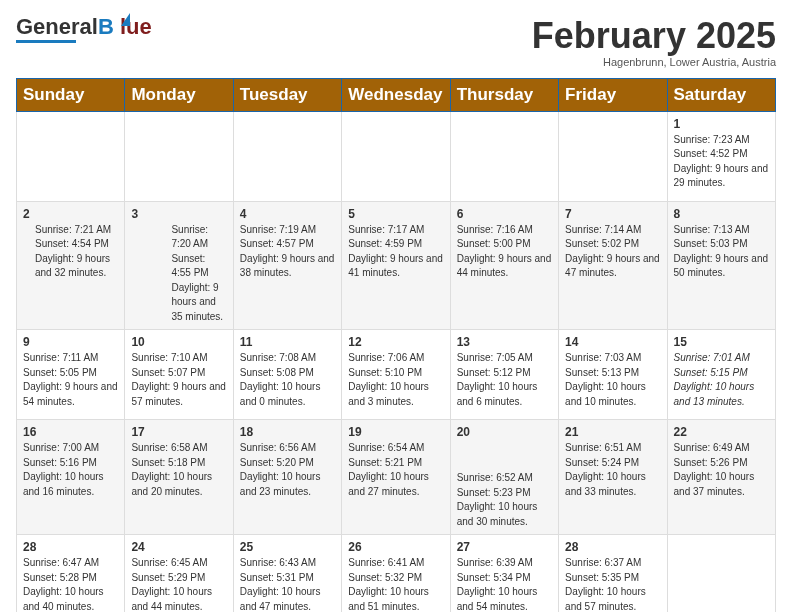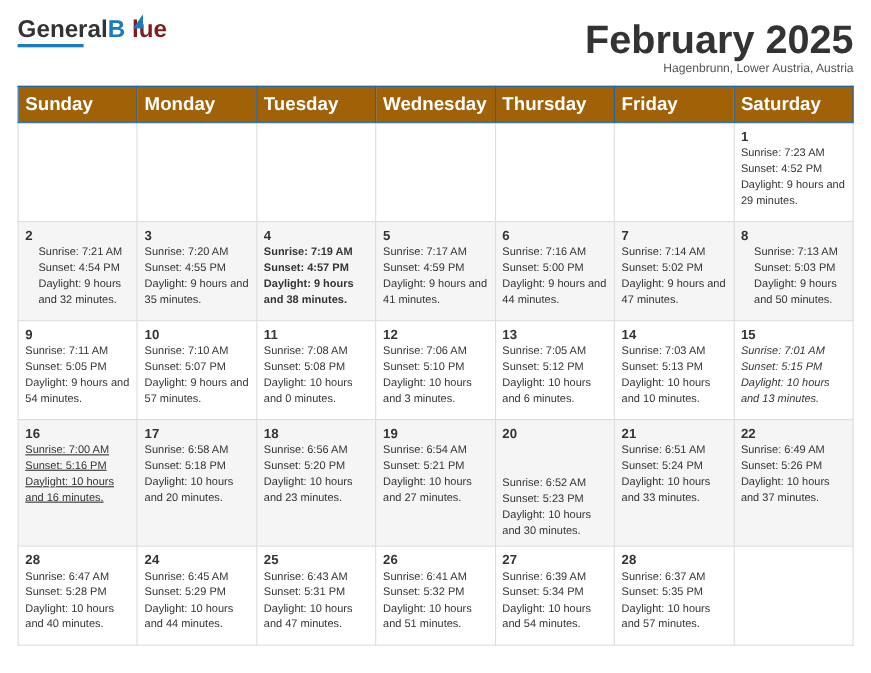--- a/index.html
+++ b/index.html
@@ -137,27 +137,27 @@
       </tr>
       <tr>
         <td>
           <span class="day-number">2</span>
           <div class="day-info" style="white-space: pre-line; margin-left: 12px;">Sunrise: 7:21 AM
 Sunset: 4:54 PM
 Daylight: 9 hours and 32 minutes.</div>
         </td>
         <td>
           <span class="day-number">3</span>
-          <div class="day-info" style="white-space: pre-line;">Sunrise: 7:20 AM
+          <div class="day-info" style="white-space: pre-line; margin-left: 40px;">Sunrise: 7:20 AM
 Sunset: 4:55 PM
 Daylight: 9 hours and 35 minutes.</div>
         </td>
         <td>
           <span class="day-number">4</span>
-          <div class="day-info" style="white-space: pre-line; font-weight: bold;">Sunrise: 7:19 AM
+          <div class="day-info" style="white-space: pre-line;">Sunrise: 7:19 AM
 Sunset: 4:57 PM
 Daylight: 9 hours and 38 minutes.</div>
         </td>
         <td>
           <span class="day-number">5</span>
           <div class="day-info" style="white-space: pre-line;">Sunrise: 7:17 AM
 Sunset: 4:59 PM
 Daylight: 9 hours and 41 minutes.</div>
         </td>
         <td>
@@ -167,21 +167,21 @@
 Daylight: 9 hours and 44 minutes.</div>
         </td>
         <td>
           <span class="day-number">7</span>
           <div class="day-info" style="white-space: pre-line;">Sunrise: 7:14 AM
 Sunset: 5:02 PM
 Daylight: 9 hours and 47 minutes.</div>
         </td>
         <td>
           <span class="day-number">8</span>
-          <div class="day-info" style="white-space: pre-line; margin-left: 12px;">Sunrise: 7:13 AM
+          <div class="day-info" style="white-space: pre-line;">Sunrise: 7:13 AM
 Sunset: 5:03 PM
 Daylight: 9 hours and 50 minutes.</div>
         </td>
       </tr>
       <tr>
         <td>
           <span class="day-number">9</span>
           <div class="day-info" style="white-space: pre-line;">Sunrise: 7:11 AM
 Sunset: 5:05 PM
 Daylight: 9 hours and 54 minutes.</div>
@@ -219,21 +219,21 @@
         <td>
           <span class="day-number">15</span>
           <div class="day-info" style="white-space: pre-line; font-style: italic;">Sunrise: 7:01 AM
 Sunset: 5:15 PM
 Daylight: 10 hours and 13 minutes.</div>
         </td>
       </tr>
       <tr>
         <td>
           <span class="day-number">16</span>
-          <div class="day-info" style="white-space: pre-line; text-decoration: underline;">Sunrise: 7:00 AM
+          <div class="day-info" style="white-space: pre-line;">Sunrise: 7:00 AM
 Sunset: 5:16 PM
 Daylight: 10 hours and 16 minutes.</div>
         </td>
         <td>
           <span class="day-number">17</span>
           <div class="day-info" style="white-space: pre-line;">Sunrise: 6:58 AM
 Sunset: 5:18 PM
 Daylight: 10 hours and 20 minutes.</div>
         </td>
         <td>

